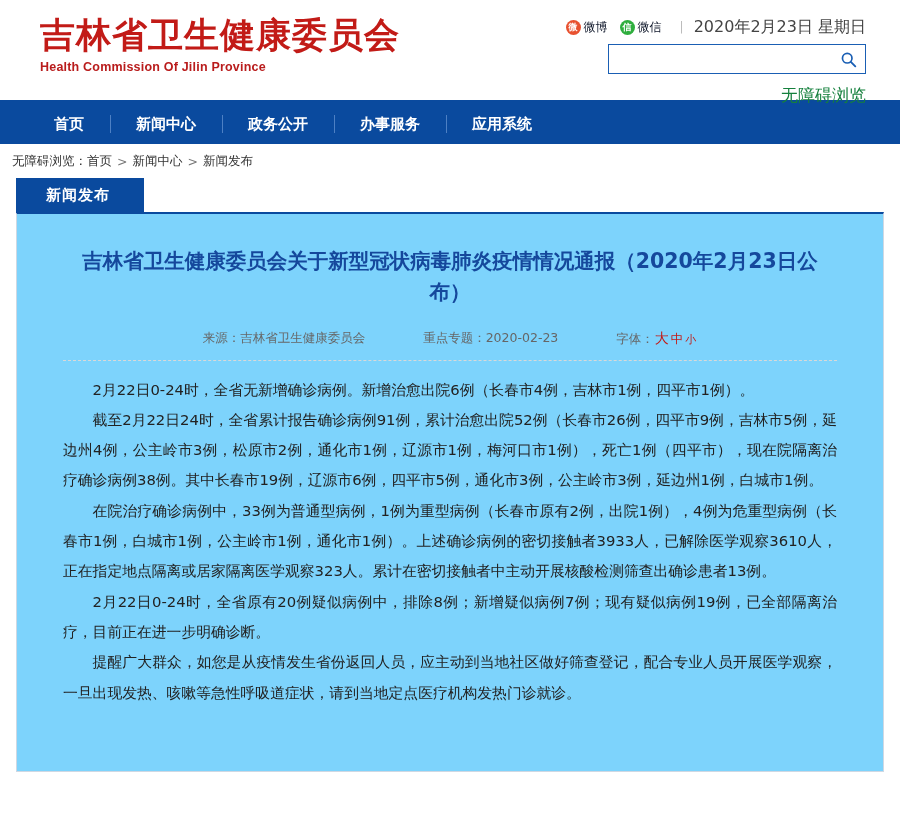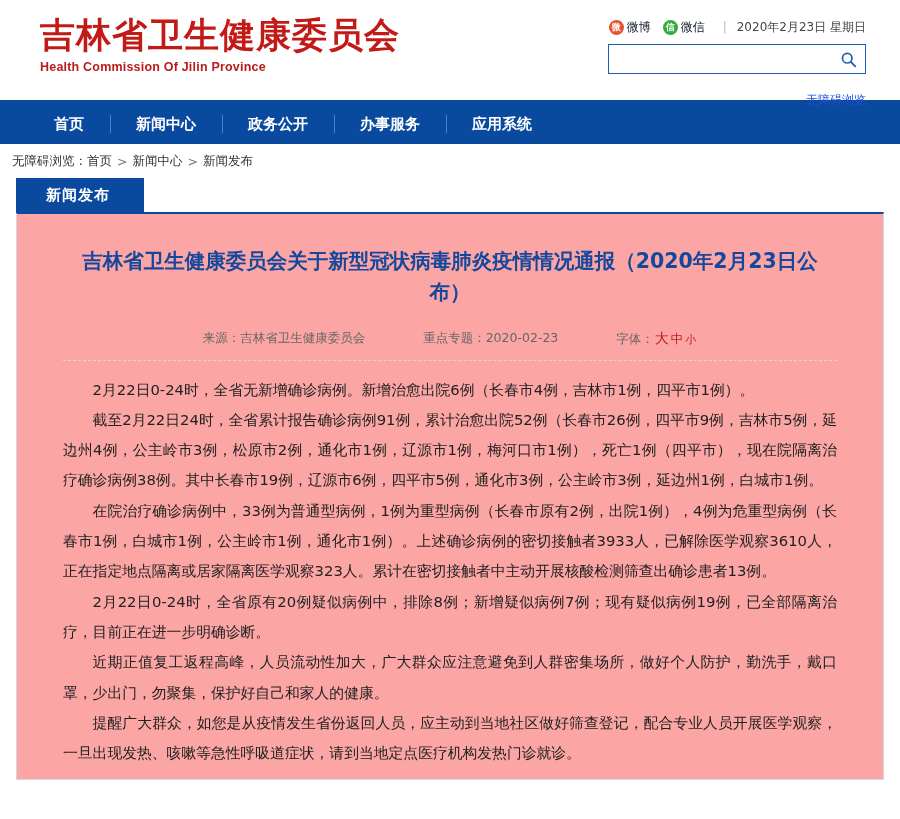--- a/index.html
+++ b/index.html
@@ -88,21 +88,21 @@
     background: #2fae3e;
     color: #fff;
     font-size: 9px;
     line-height: 15px;
     text-align: center;
     display: inline-block;
     font-weight: bold;
   }
   .social span.lbl { color: #0f172a; font-size: 12px; }
   .date-sep { color: #bbb; margin: 0 6px; }
-  .date-txt { color: #444; font-size: 12px; }
+  .date-txt { color: #444; font-size: 16px; }
 
   .searchbar {
     margin-top: 8px;
     height: 30px;
     width: 258px;
     margin-left: auto;
     border: 1px solid #1a5fb4;
     display: flex;
     align-items: center;
     background: #fff;
@@ -121,23 +121,23 @@
     height: 100%;
     border: 0;
     background: #fff;
     color: #1a5fb4;
     cursor: pointer;
     display: flex;
     align-items: center;
     justify-content: center;
   }
   .accessible {
-    margin-top: 18px;
-    font-size: 12px;
-    color: #1d4ed8;
+    margin-top: 10px;
+    font-size: 17px;
+    color: #15803d;
     text-align: right;
     cursor: pointer;
   }
 
   
   .nav {
     height: 40px;
     background: #0a4a9e;
     display: flex;
     align-items: stretch;
@@ -193,21 +193,21 @@
     background: #0a4a9e;
     color: #fff;
     font-size: 15px;
     font-weight: bold;
     padding: 8px 34px 8px 30px;
     letter-spacing: 1px;
   }
   .card {
     border: 1px solid #cfd8e3;
     border-top: 2px solid #0a4a9e;
-    background: #fca5a5;
+    background: #7dd3fc;
     margin: 0 8px;
     padding: 26px 46px 10px 46px;
     min-height: 560px;
   }
   .article-title {
     text-align: center;
     font-size: 20.5px;
     font-weight: bold;
     color: #15489c;
     line-height: 1.5;
@@ -318,17 +318,16 @@
       <div class="meta-item font-sizer">
         <span>字体：</span><span class="sz s1">大</span><span class="sz s2">中</span><span class="sz s3">小</span>
       </div>
     </div>
 
     <div class="article-body">
       <p>2月22日0-24时，全省无新增确诊病例。新增治愈出院6例（长春市4例，吉林市1例，四平市1例）。</p>
       <p>截至2月22日24时，全省累计报告确诊病例91例，累计治愈出院52例（长春市26例，四平市9例，吉林市5例，延边州4例，公主岭市3例，松原市2例，通化市1例，辽源市1例，梅河口市1例），死亡1例（四平市），现在院隔离治疗确诊病例38例。其中长春市19例，辽源市6例，四平市5例，通化市3例，公主岭市3例，延边州1例，白城市1例。</p>
       <p>在院治疗确诊病例中，33例为普通型病例，1例为重型病例（长春市原有2例，出院1例），4例为危重型病例（长春市1例，白城市1例，公主岭市1例，通化市1例）。上述确诊病例的密切接触者3933人，已解除医学观察3610人，正在指定地点隔离或居家隔离医学观察323人。累计在密切接触者中主动开展核酸检测筛查出确诊患者13例。</p>
       <p>2月22日0-24时，全省原有20例疑似病例中，排除8例；新增疑似病例7例；现有疑似病例19例，已全部隔离治疗，目前正在进一步明确诊断。</p>
-      <p>近期正值复工返程高峰，人员流动性加大，广大群众应注意避免到人群密集场所，做好个人防护，勤洗手，戴口罩，少出门，勿聚集，保护好自己和家人的健康。</p>
       <p>提醒广大群众，如您是从疫情发生省份返回人员，应主动到当地社区做好筛查登记，配合专业人员开展医学观察，一旦出现发热、咳嗽等急性呼吸道症状，请到当地定点医疗机构发热门诊就诊。</p>
     </div>
   </div>
 </div>
 
 </body></html>

